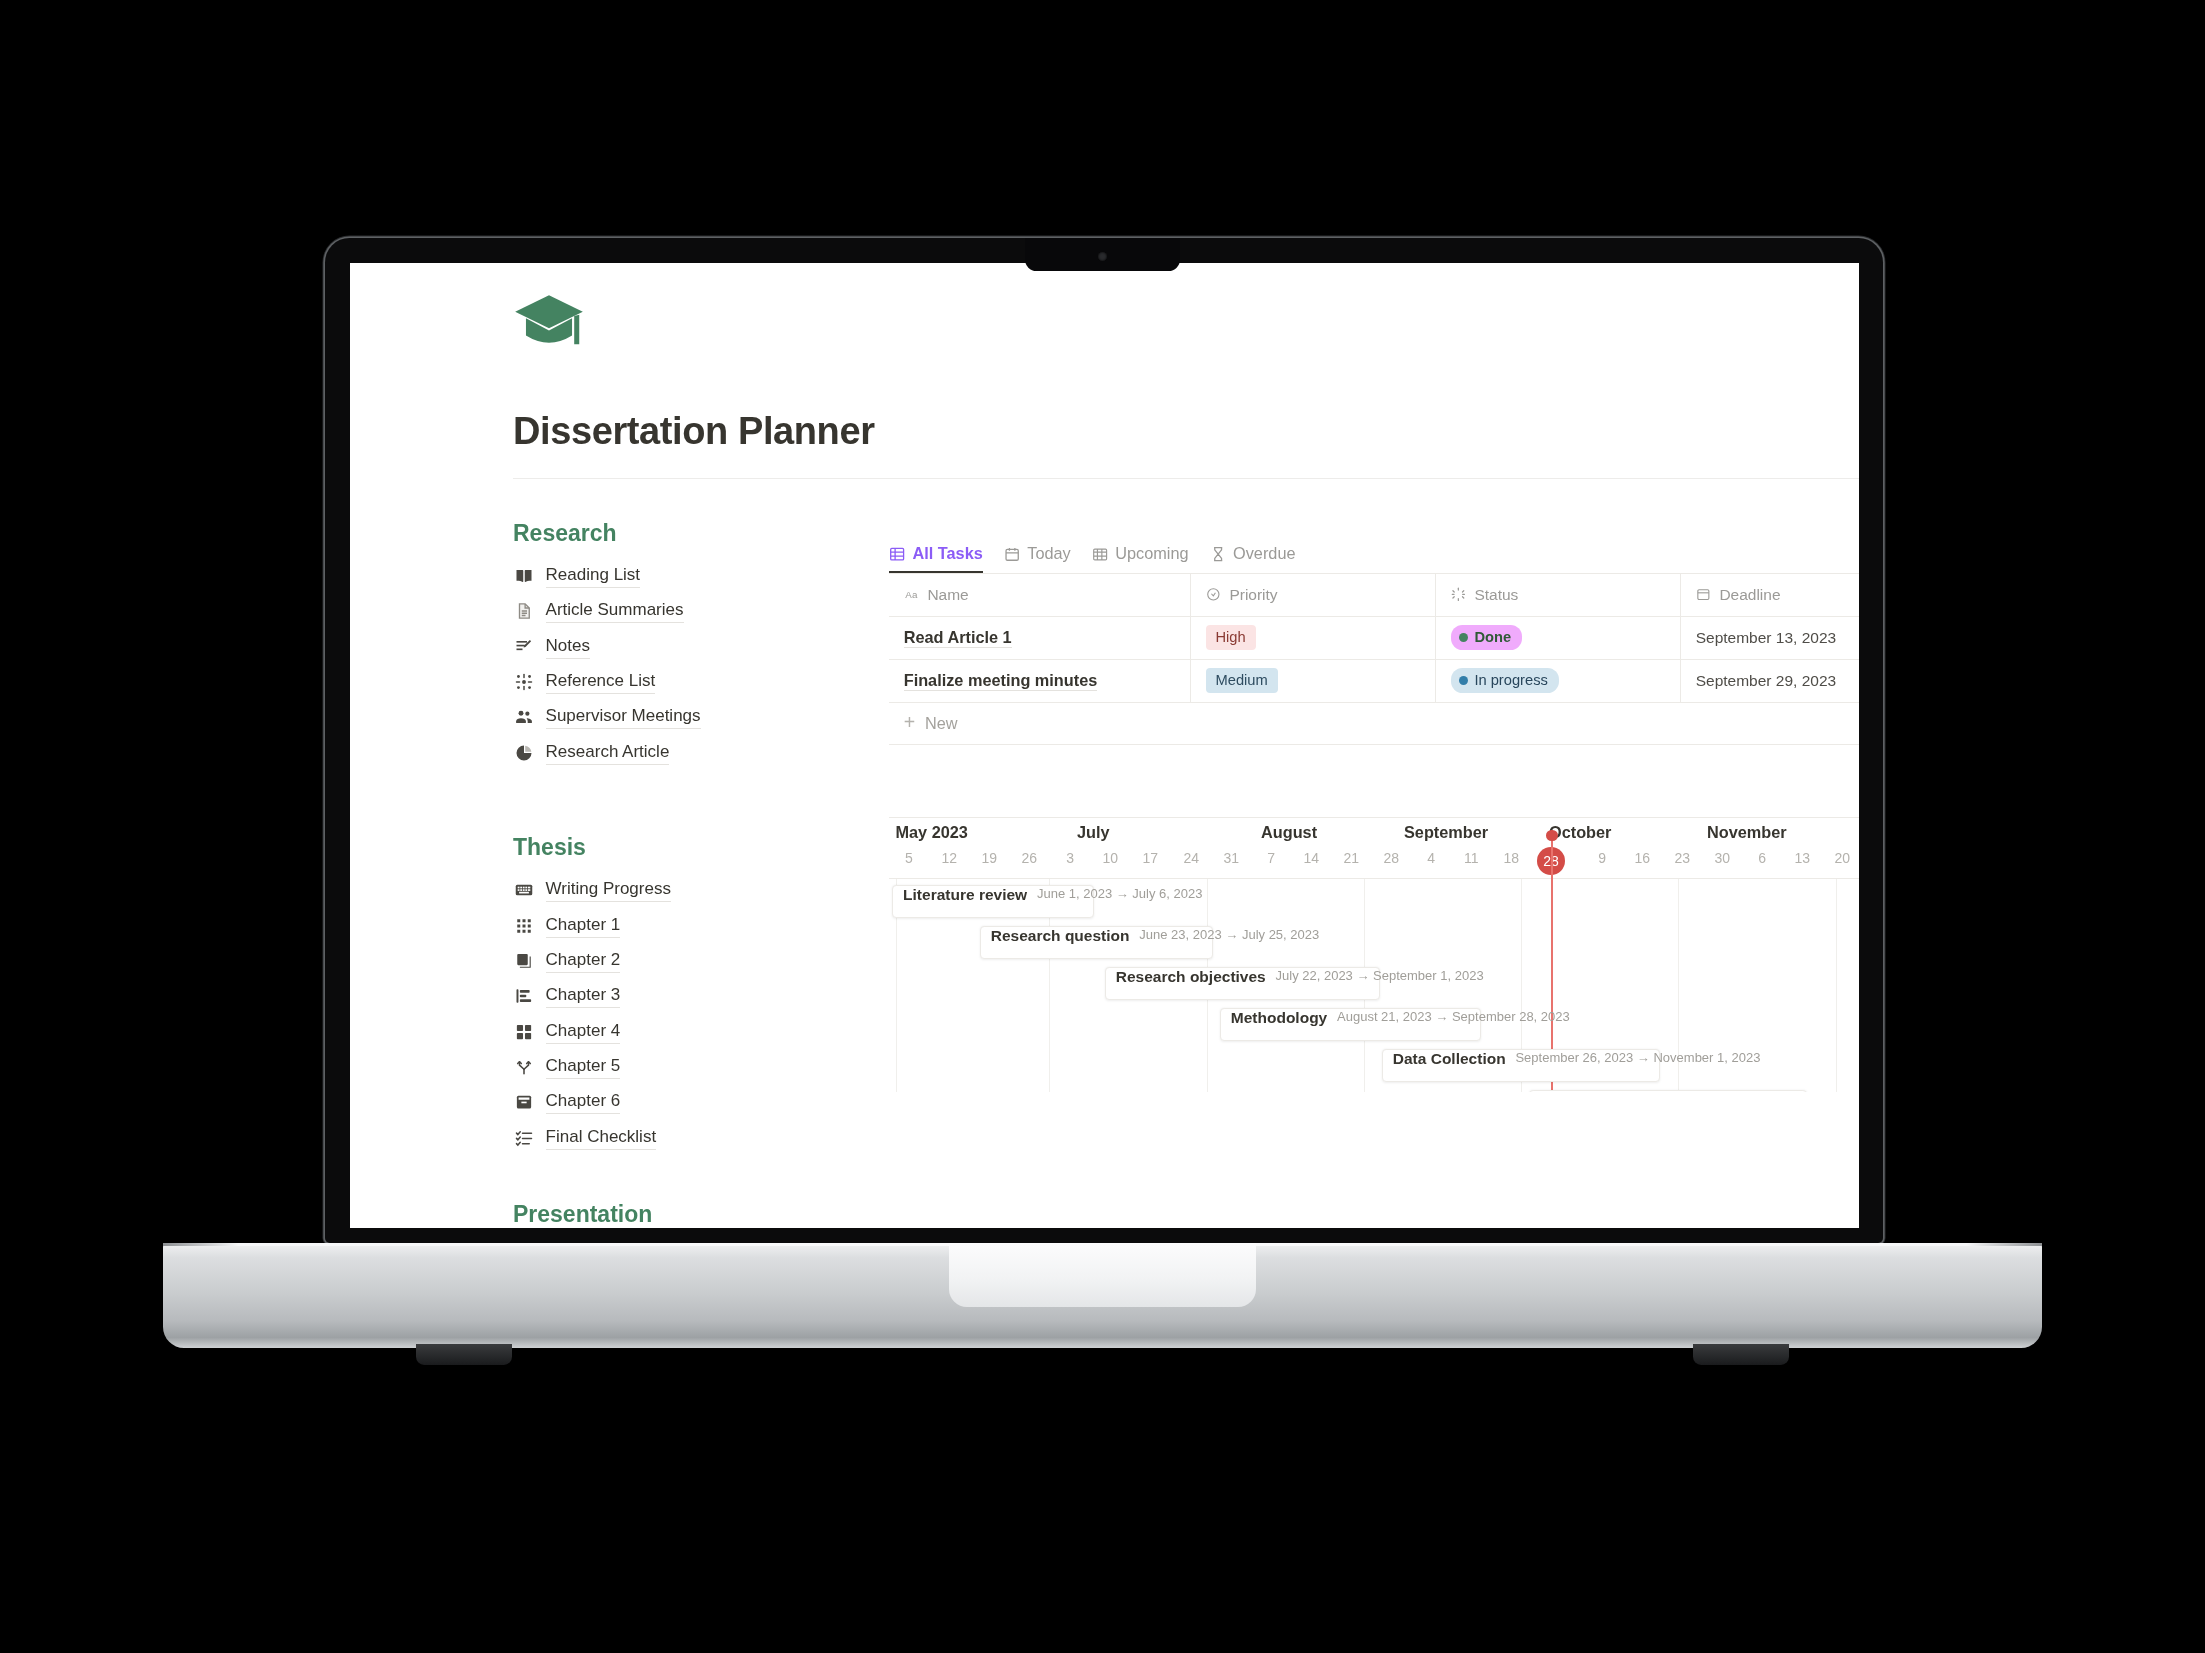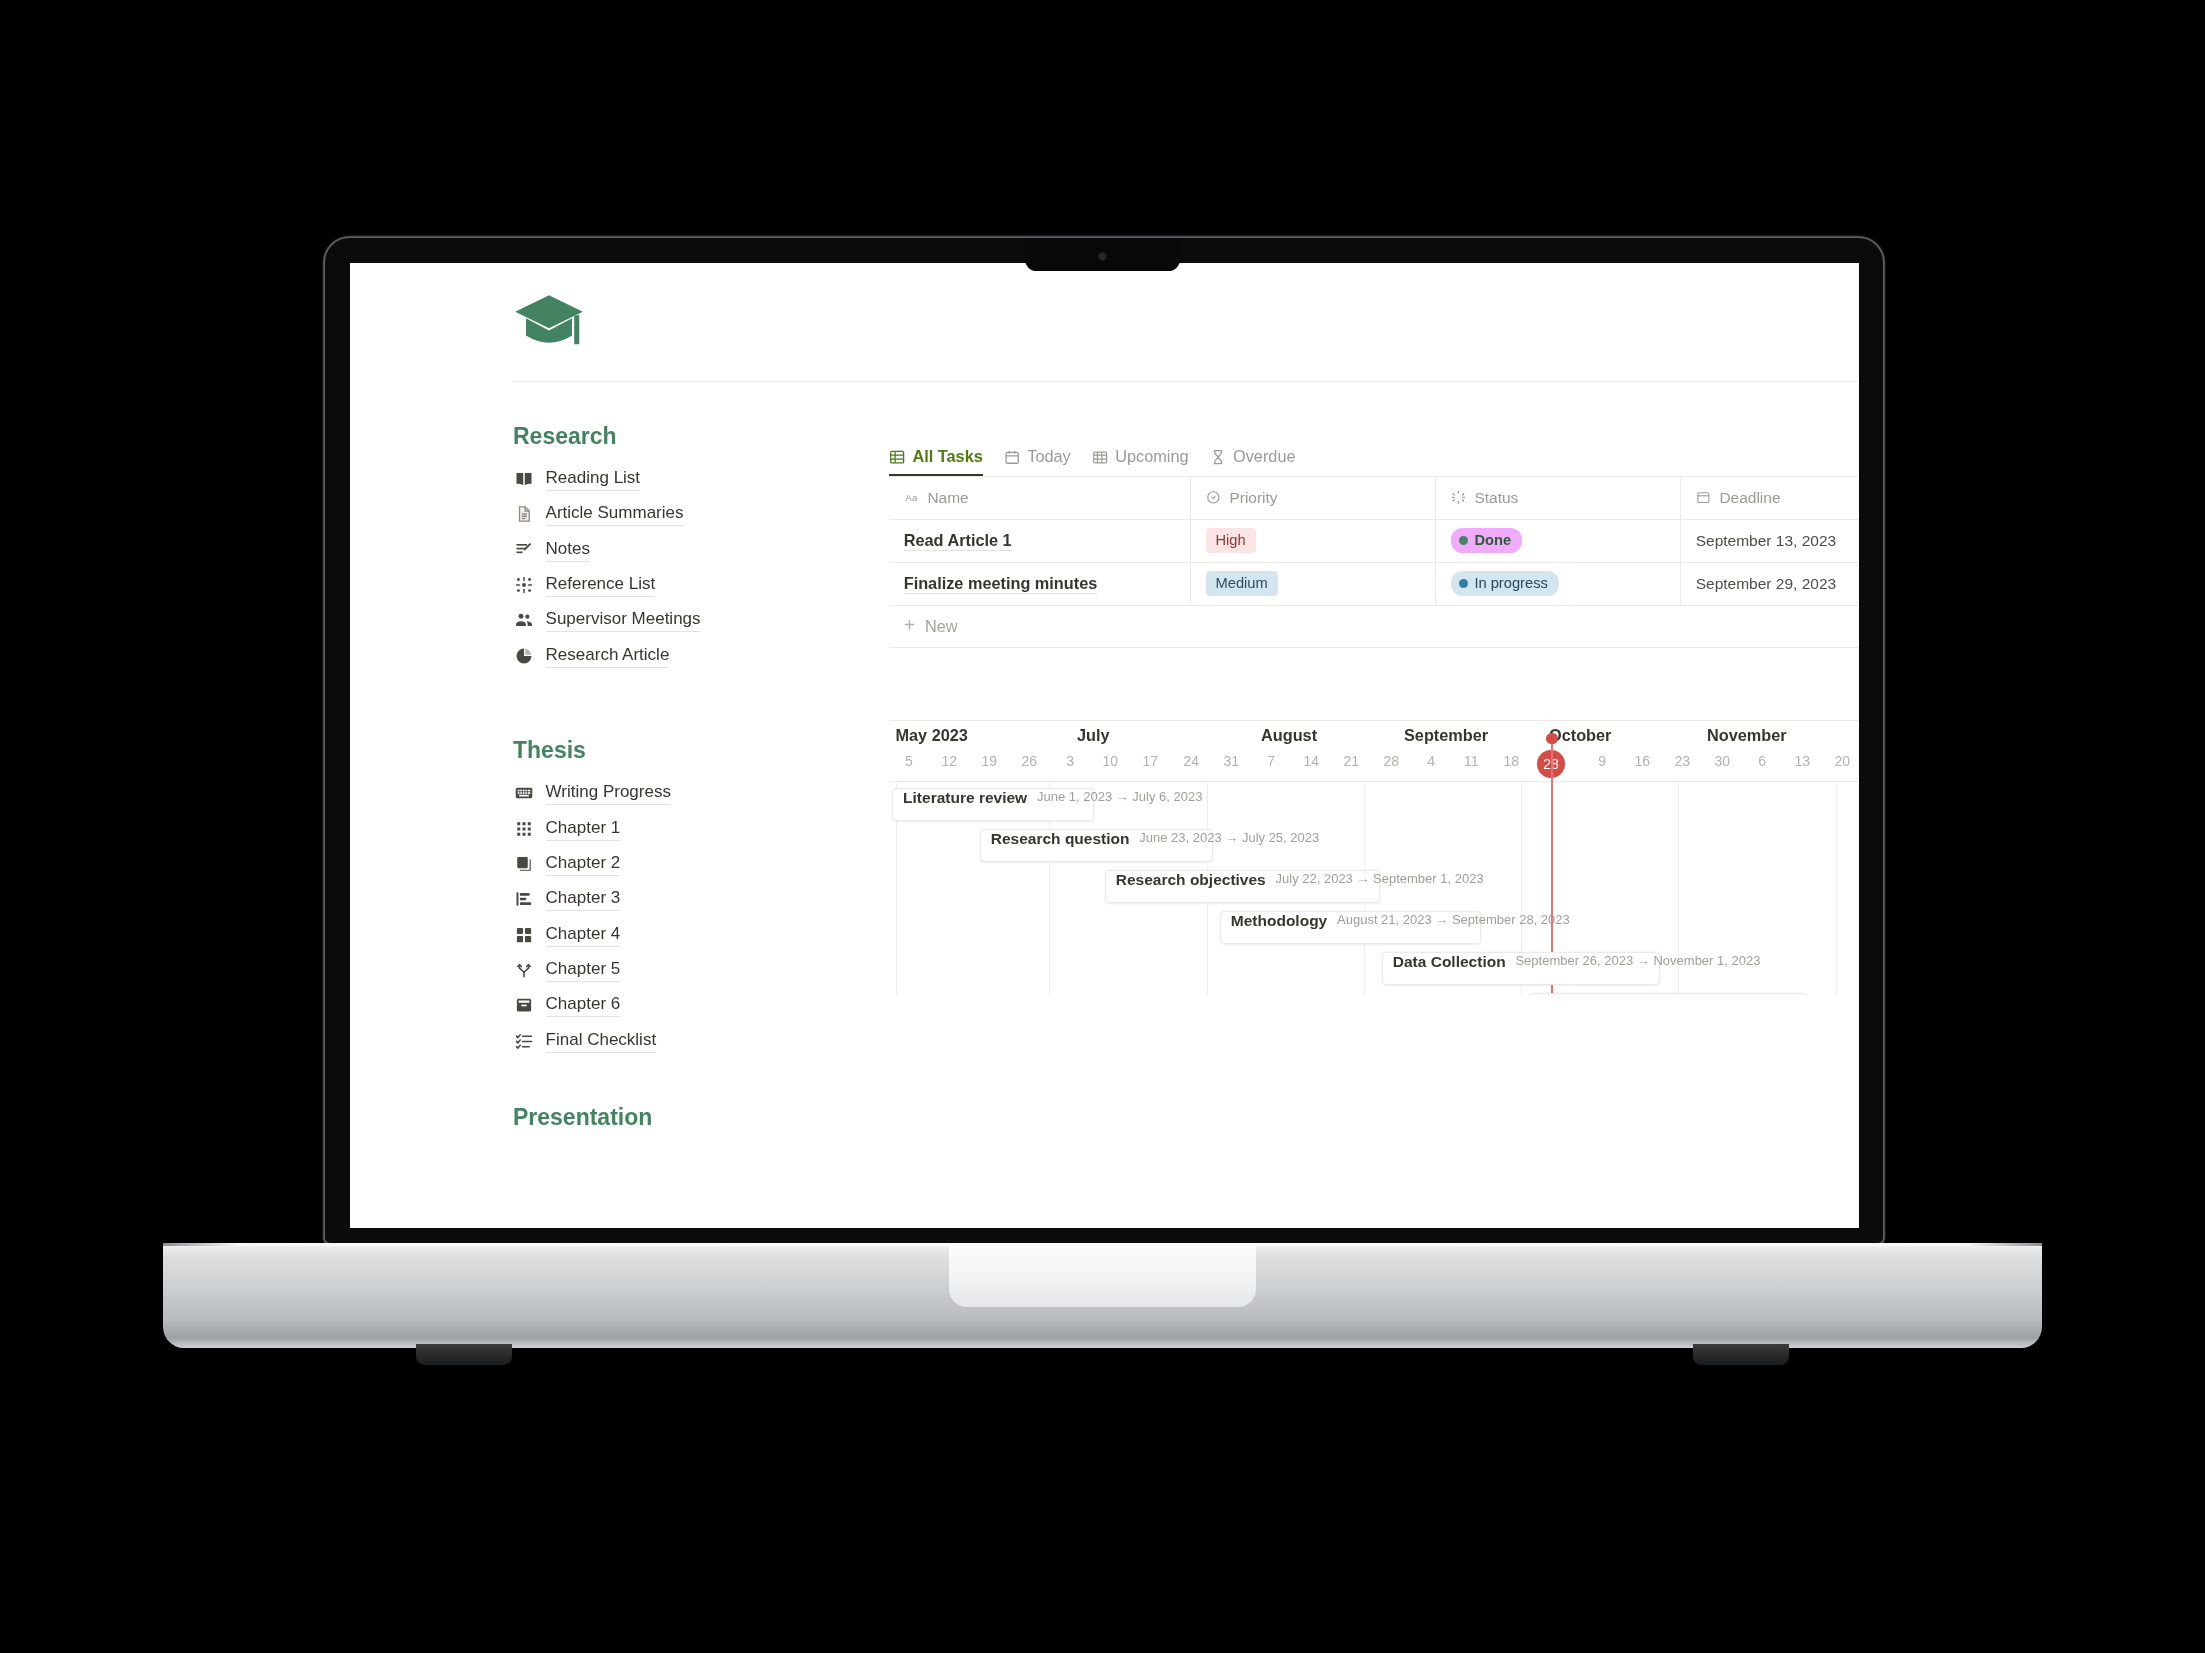--- a/index.html
+++ b/index.html
@@ -169,21 +169,21 @@
     align-items: center;
     gap: 6.5px;
     font-size: 16.3px;
     color: #9b9a97;
     padding-bottom: 7.4px;
     border-bottom: 2.5px solid transparent;
     cursor: pointer;
     white-space: nowrap;
   }
   .view-tab.active {
-    color: #4d7c0f;
+    color: #8b5cf6;
     font-weight: bold;
     border-bottom-color: #37352f;
   }
   .tab-icon { width: 17px; height: 17px; display:flex; align-items:center; justify-content:center; }
   .tab-icon svg { display:block; }
 
   
   #tasks-table {
     margin-top: 0;
     width: 1062px;
@@ -368,20 +368,21 @@
       <div id="page-inner">
 
         <div>
           <svg id="app-logo" viewBox="0 0 100 88" xmlns="http://www.w3.org/2000/svg">
             <path d="M50 4 L97 27 L50 50 L3 27 Z" fill="#448361"></path>
             <path d="M18 36 L18 60 Q50 80 82 60 L82 36 L50 53 Z" fill="#448361"></path>
             <path d="M92 31 L92 72 L85 72 L85 33 Z" fill="#448361"></path>
           </svg>
         </div>
 
+        <h1 id="page-title">Dissertation Planner</h1>
         <div id="title-divider"></div>
 
         <div id="columns">
 
           <div id="col-left">
 
             <div>
               <div class="section-heading">Research</div>
               <ul class="nav-list">
                 <li class="nav-item">

